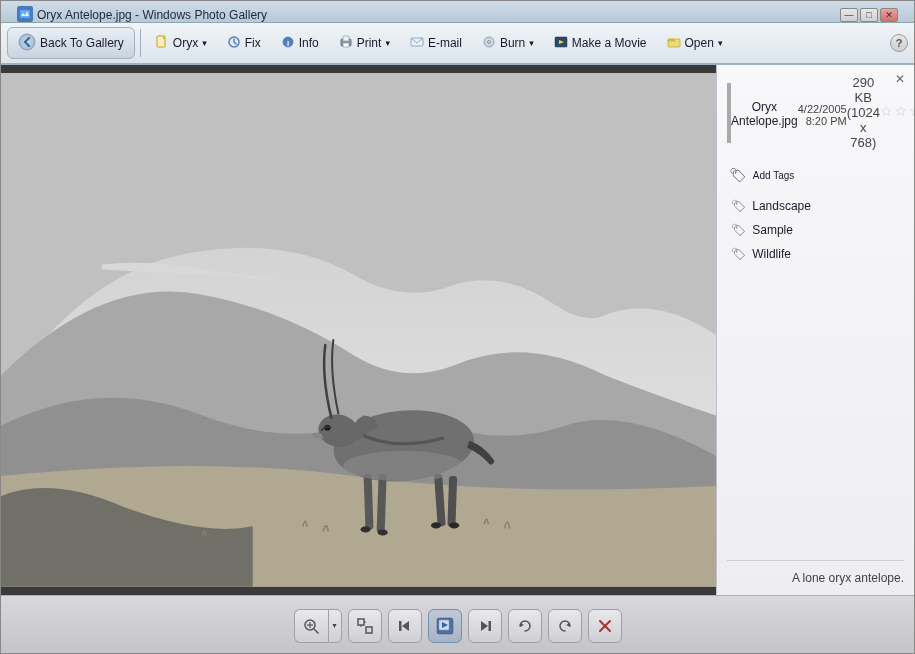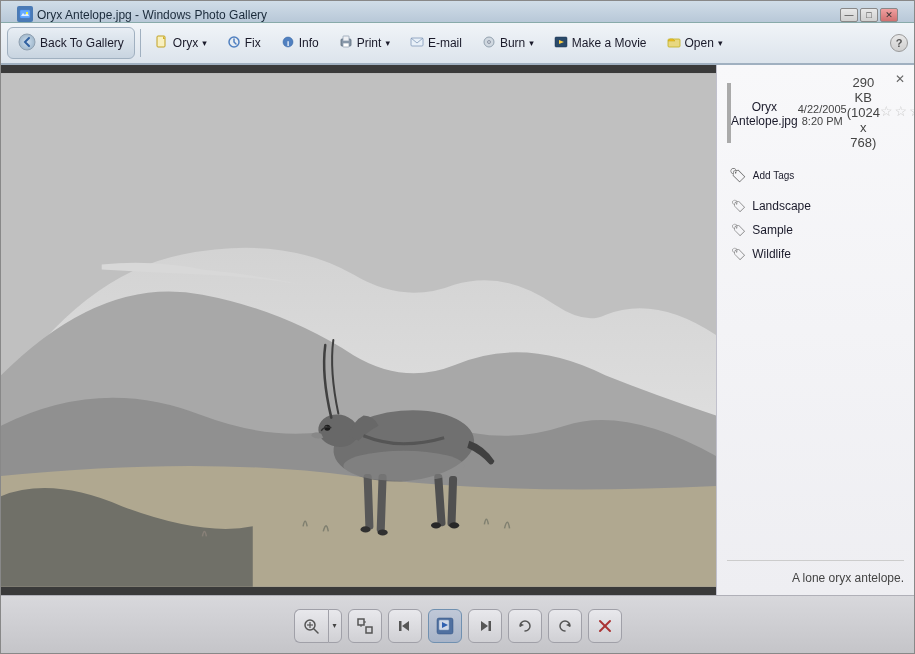--- a/index.html
+++ b/index.html
@@ -172,21 +172,21 @@
     }
     .info-filename {
       font-size: 12px;
       color: #1a1a2a;
       text-align: center;
       margin-bottom: 3px;
     }
     .info-date {
       font-size: 11px;
       color: #444;
-      text-align: center;
+      text-align: right;
       margin-bottom: 2px;
     }
     .info-size {
       font-size: 13px;
       color: #444;
       text-align: center;
       margin-bottom: 6px;
     }
     .stars-row {
       display: flex;

